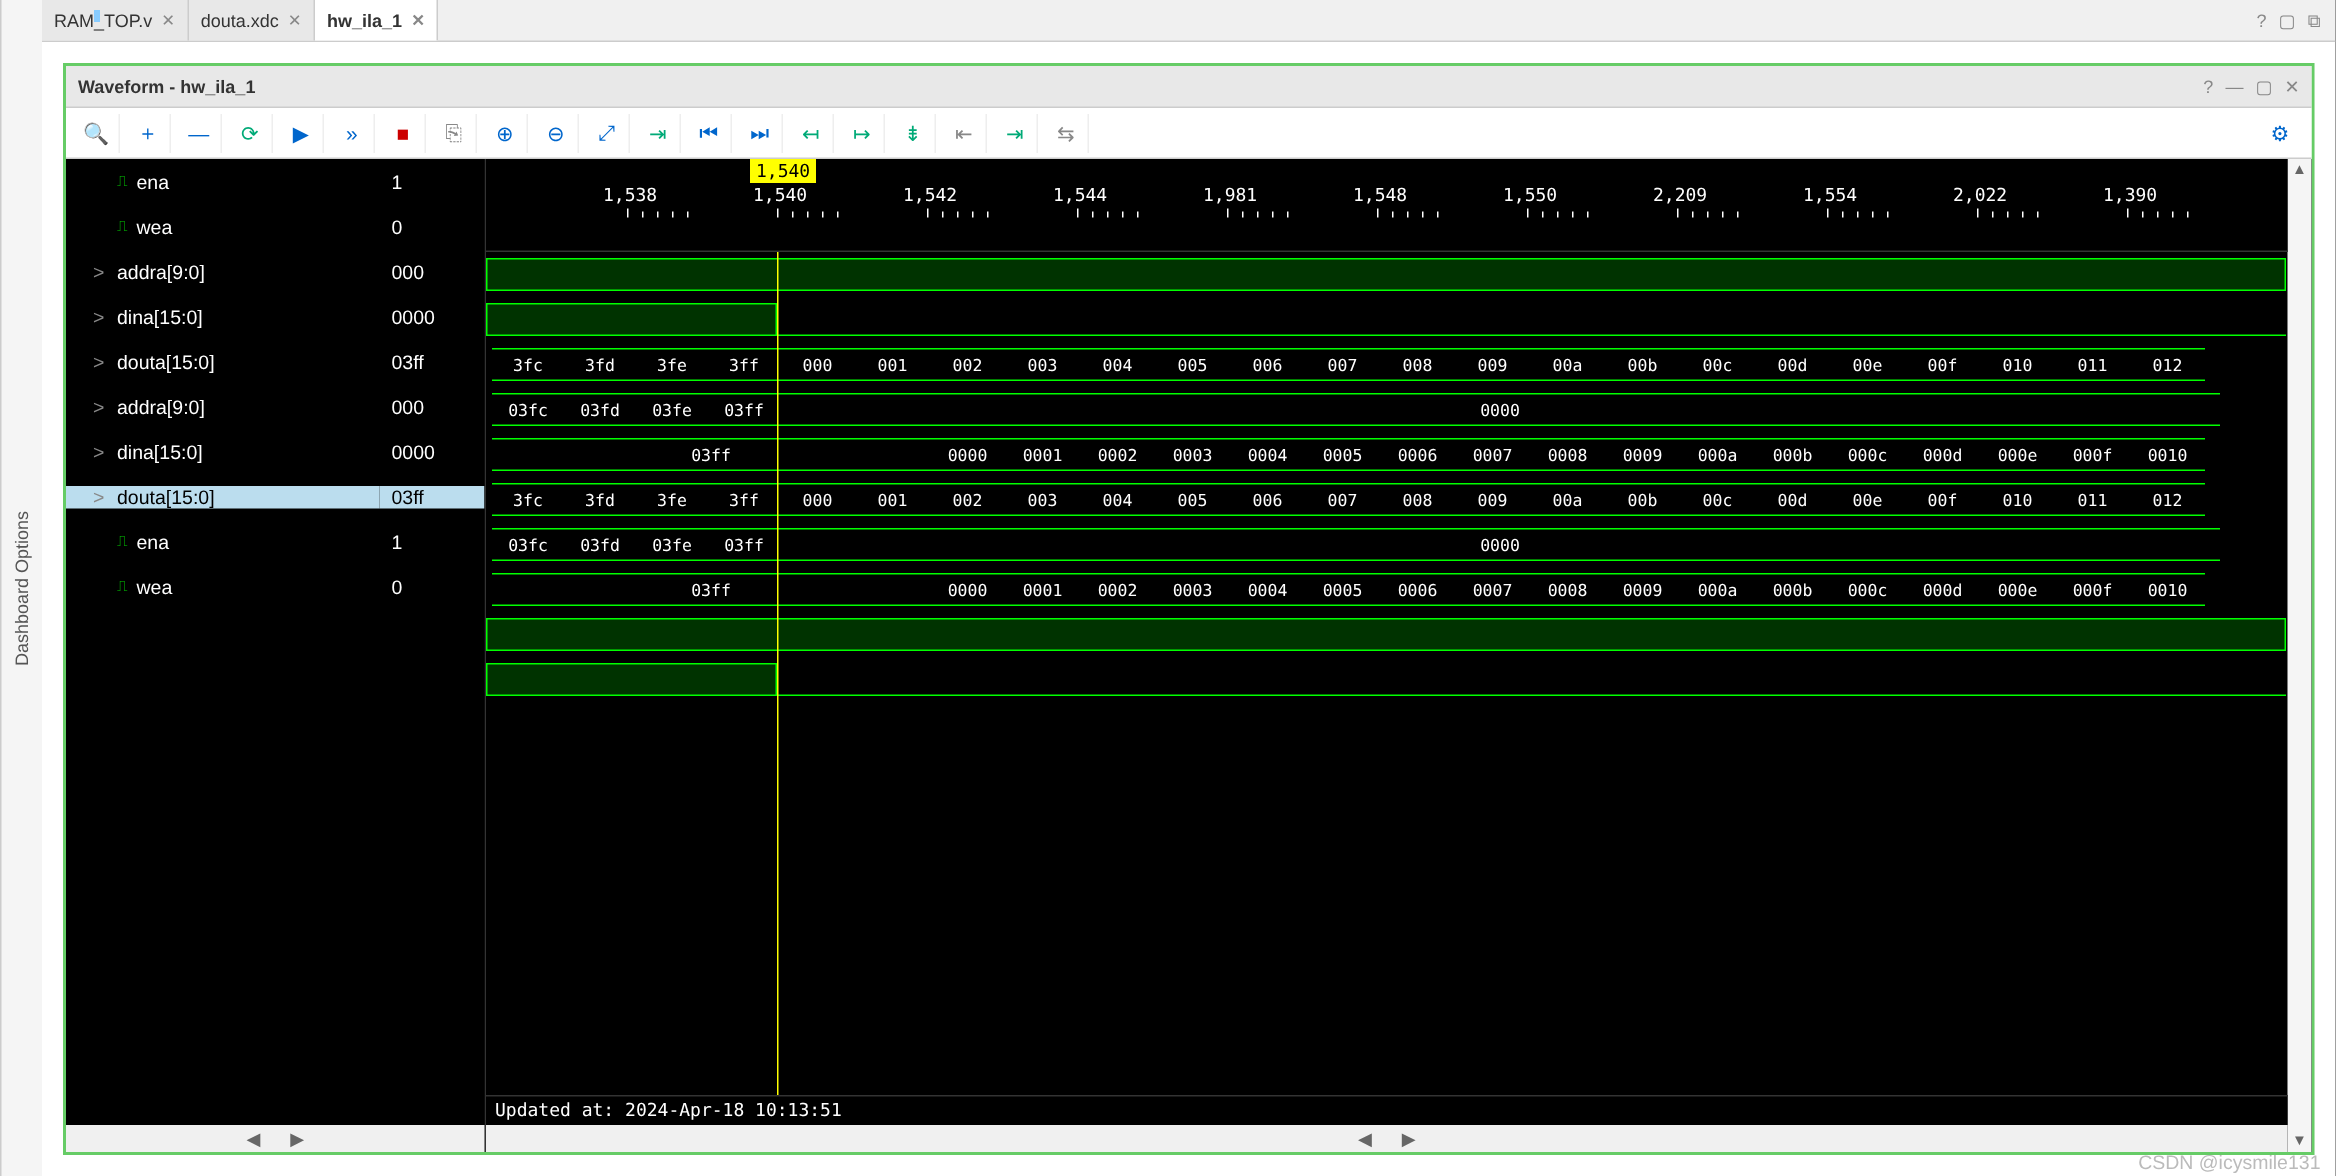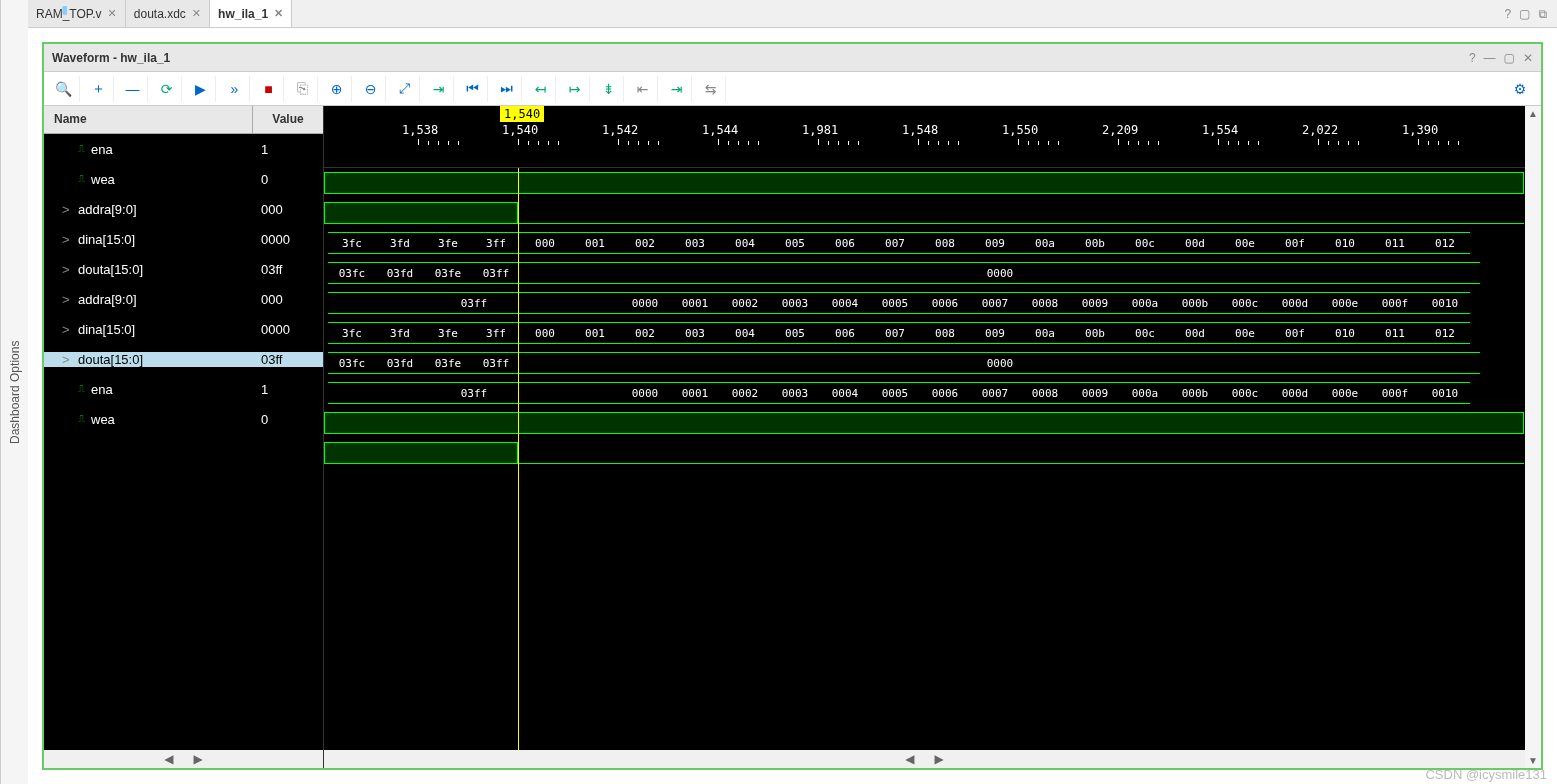--- a/index.html
+++ b/index.html
@@ -118,24 +118,20 @@
           <div class="tb">↦</div>
           <div class="tb">⇟</div>
           <div class="tb gray">⇤</div>
           <div class="tb">⇥</div>
           <div class="tb gray">⇆</div>
           <div class="spacer"></div>
           <div class="tb blue">⚙</div>
         </div>
         <div class="body">
           <div class="left">
-            <div class="grid-head">
-              <div class="gh-name">Name</div>
-              <div class="gh-value">Value</div>
-            </div>
             <div class="rows" id="rows">
                 <div class="row">
                   <div class="r-name">
                     <span class="exp"></span>
                     <span class="sig-icon">⎍</span>
                     <span>ena</span>
                   </div>
                   <div class="r-value">1</div>
                 </div>
                 <div class="row">
@@ -437,20 +433,21 @@
                   </div>
                 </div>
                 <div class="wrow">
                   <div class="bit" style="left: 0px; width: 1200px;"></div>
                 </div>
                 <div class="wrow">
                   <div class="bit" style="left: 0px; width: 194px;"></div>
                   <div class="bit" style="left: 194px; width: 1006px; background: rgb(0, 0, 0); top: 22px; bottom: 4px; border-top: none; border-left: none; border-right: none;"></div>
                 </div>
               </div>
+            <div class="footer">Updated at: 2024-Apr-18 10:13:51</div>
             <div class="hscroll">
                 <span>◀</span>
                 <span>▶</span>
               </div>
           </div>
           <div class="vscroll">
               <span>▲</span>
               <div style="flex:1"></div>
               <span>▼</span>
             </div>

